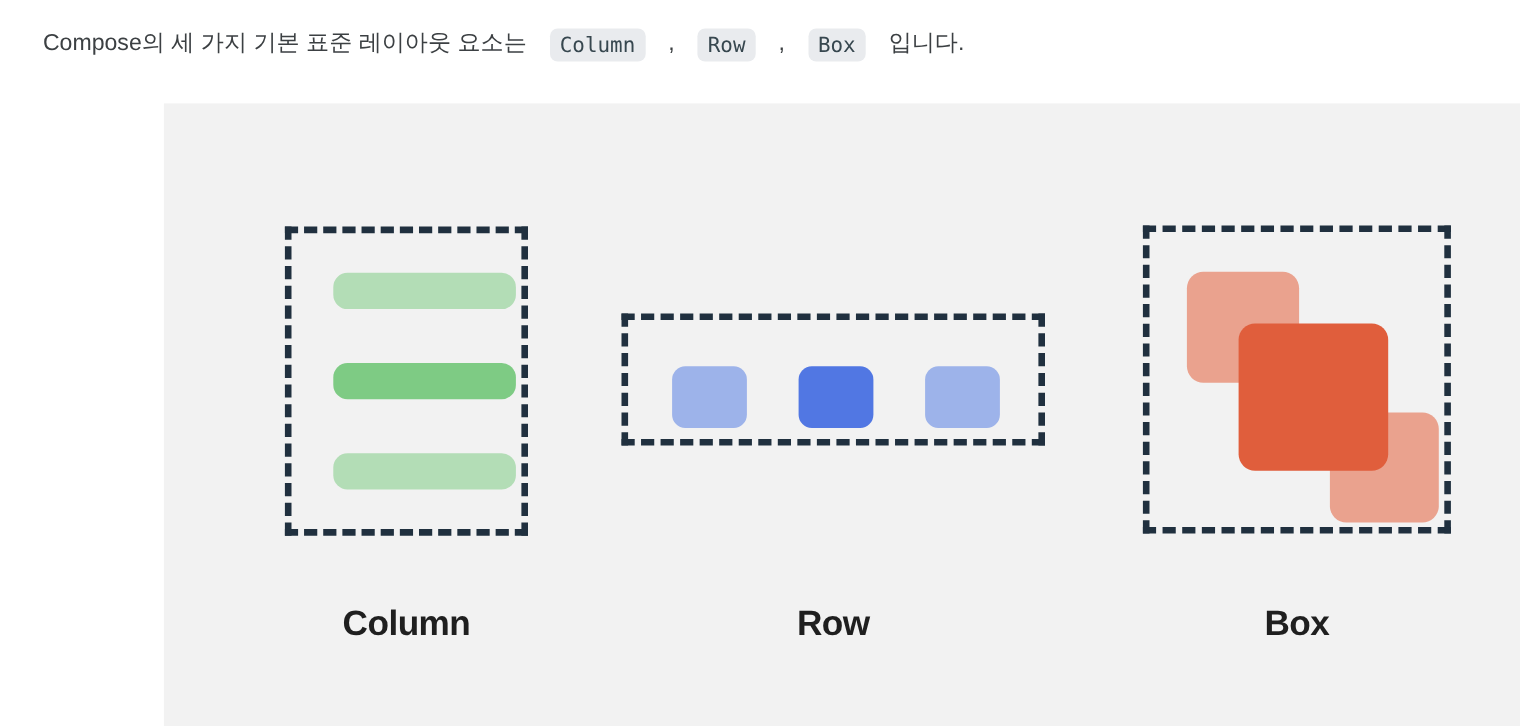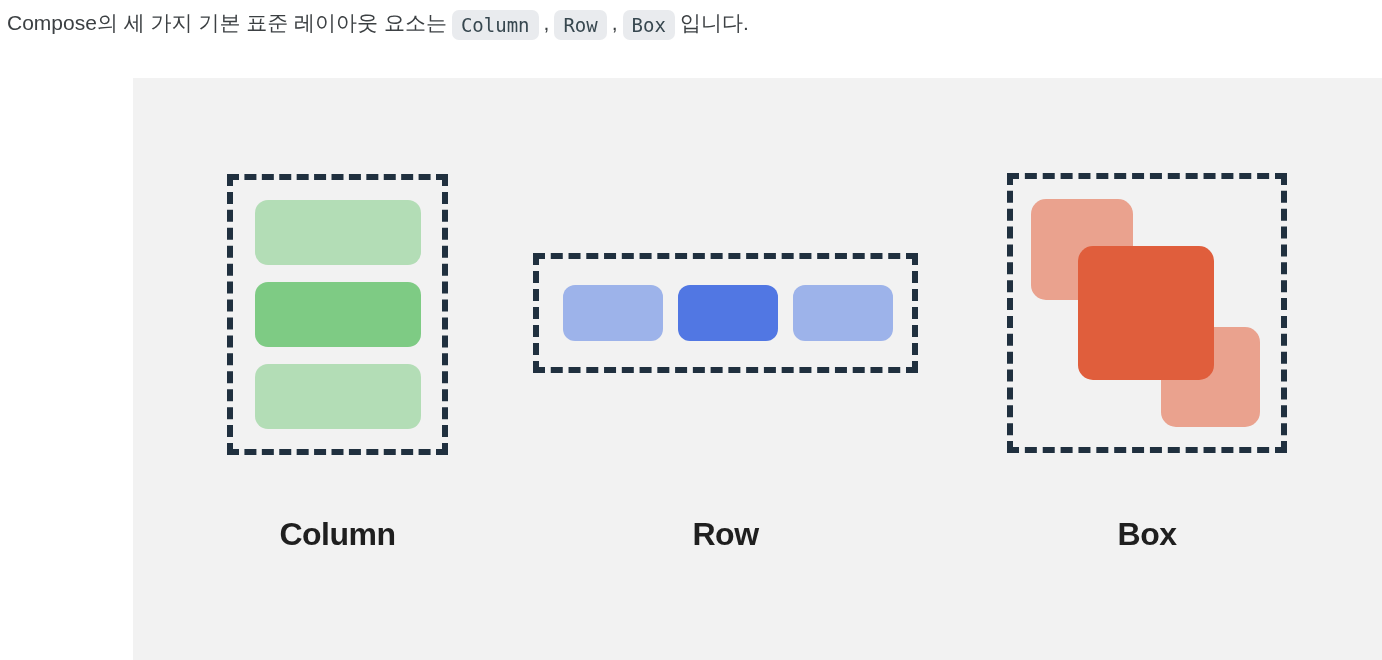--- a/index.html
+++ b/index.html
@@ -1,15 +1,15 @@
 <!DOCTYPE html>
 <html style="--page-bg: #ffffff; --panel-bg: #f2f2f2; --dash: #20303f; --text: #3c4043; --label-text: #1f1f1f; --chip-bg: #e9ebee; --chip-text: #37474f; --green-light: #b3ddb6; --green-bold: #7ecb84; --blue-light: #9db3ea; --blue-bold: #5177e3; --orange-light: #eaa28e; --orange-bold: #e05e3c;"><head>
 <meta charset="utf-8">
 <style>
-  * { margin: 0; padding: 0; box-sizing: border-box; }
+  * { margin: 16px; padding: 0; box-sizing: border-box; }
   html, body { width: 1382px; height: 660px; overflow: hidden; }
   body {
     background: var(--page-bg, #ffffff);
     font-family: "Liberation Sans", "DejaVu Sans", sans-serif;
   }
 
   
   .intro {
     position: absolute;
     left: 7px;

